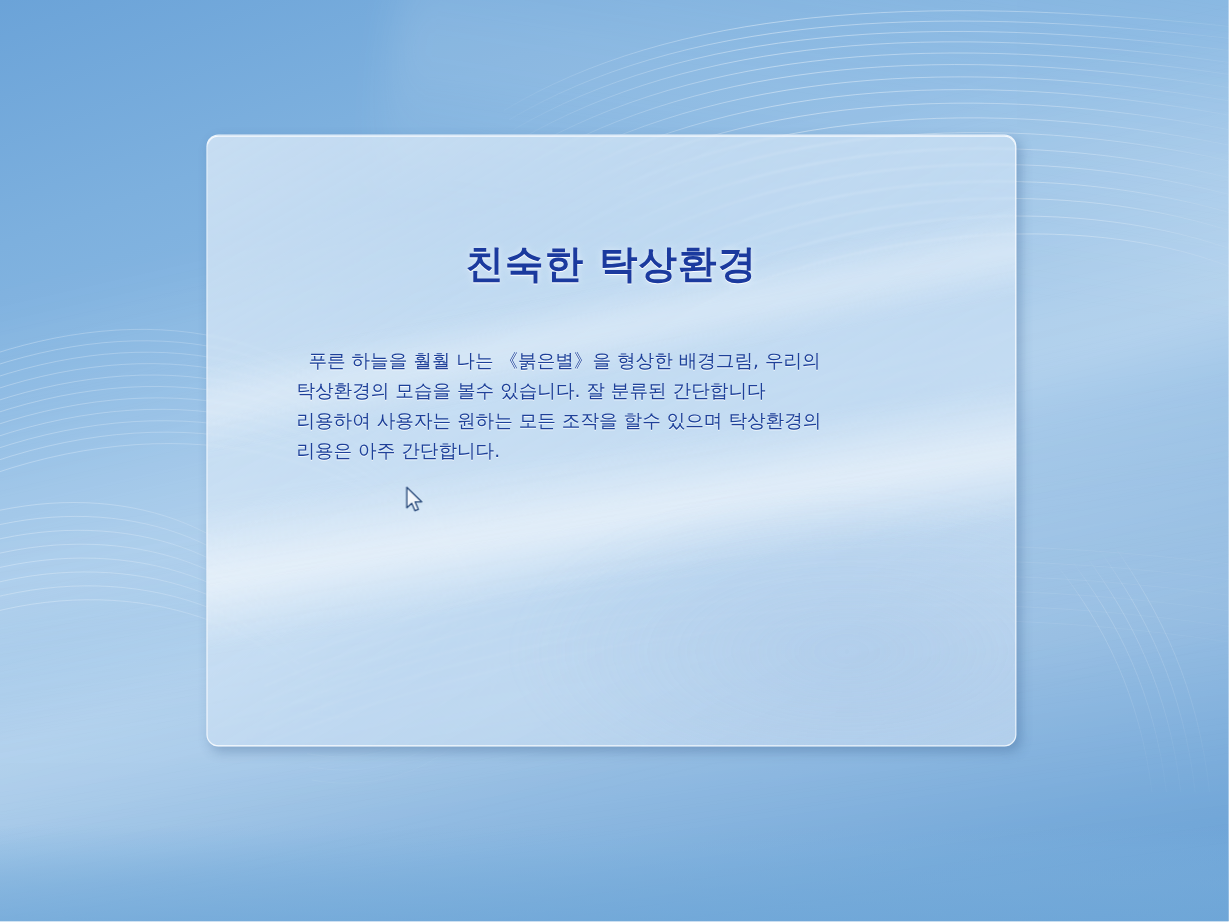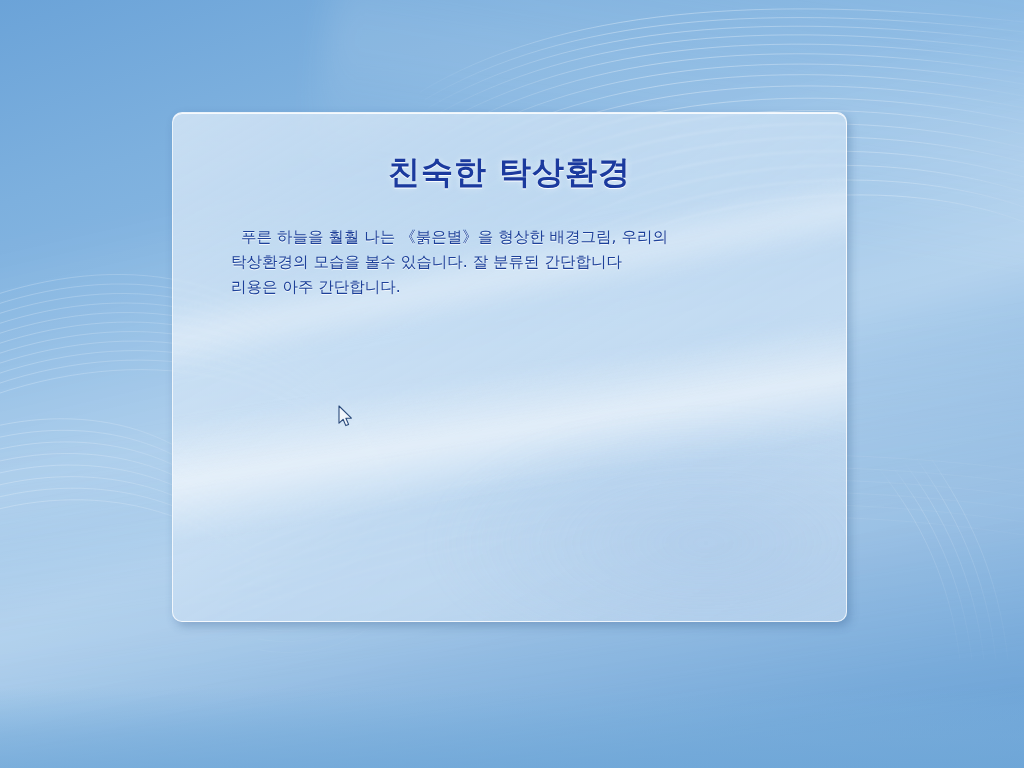--- a/index.html
+++ b/index.html
@@ -128,31 +128,31 @@
   }
 
   .panel-content {
     position: relative;
     z-index: 3;
   }
 
   #panel-title {
     text-align: center;
     margin: 0;
-    padding-top: 38px;
+    padding-top: 86px;
     font-size: 32px;
     font-weight: bold;
     letter-spacing: 1px;
     color: #1b3a9e;
     text-shadow: 0 1px 0 rgba(255,255,255,0.9),
                  0 0 6px rgba(255,255,255,0.55);
   }
 
   #panel-body {
-    margin: 0;
+    margin: 16px;
     padding: 30px 58px 0 58px;
     font-size: 15.5px;
     line-height: 25px;
     color: #1d4099;
     text-align: justify;
     text-justify: inter-character;
     text-shadow: 0 1px 0 rgba(255,255,255,0.75);
   }
   #panel-body .first-line { text-indent: 10px; }
   #panel-body .last-line  { text-align: left; }
@@ -281,20 +281,21 @@
     <div class="panel-streak ps1"></div>
     <div class="panel-streak ps2"></div>
     <div class="panel-streak ps3"></div>
 
     <div class="panel-content">
       <h1 id="panel-title">친숙한 탁상환경</h1>
 
       <div id="panel-body">
         <div class="first-line">푸른 하늘을 훨훨 나는 《붉은별》을 형상한 배경그림, 우리의</div>
         <div>탁상환경의 모습을 볼수 있습니다. 잘 분류된 간단합니다</div>
+        <div>리용하여 사용자는 원하는 모든 조작을 할수 있으며 탁상환경의</div>
         <div class="last-line">리용은 아주 간단합니다.</div>
       </div>
     </div>
   </div>
 
   <div id="statusbar">
 
     
 
     

